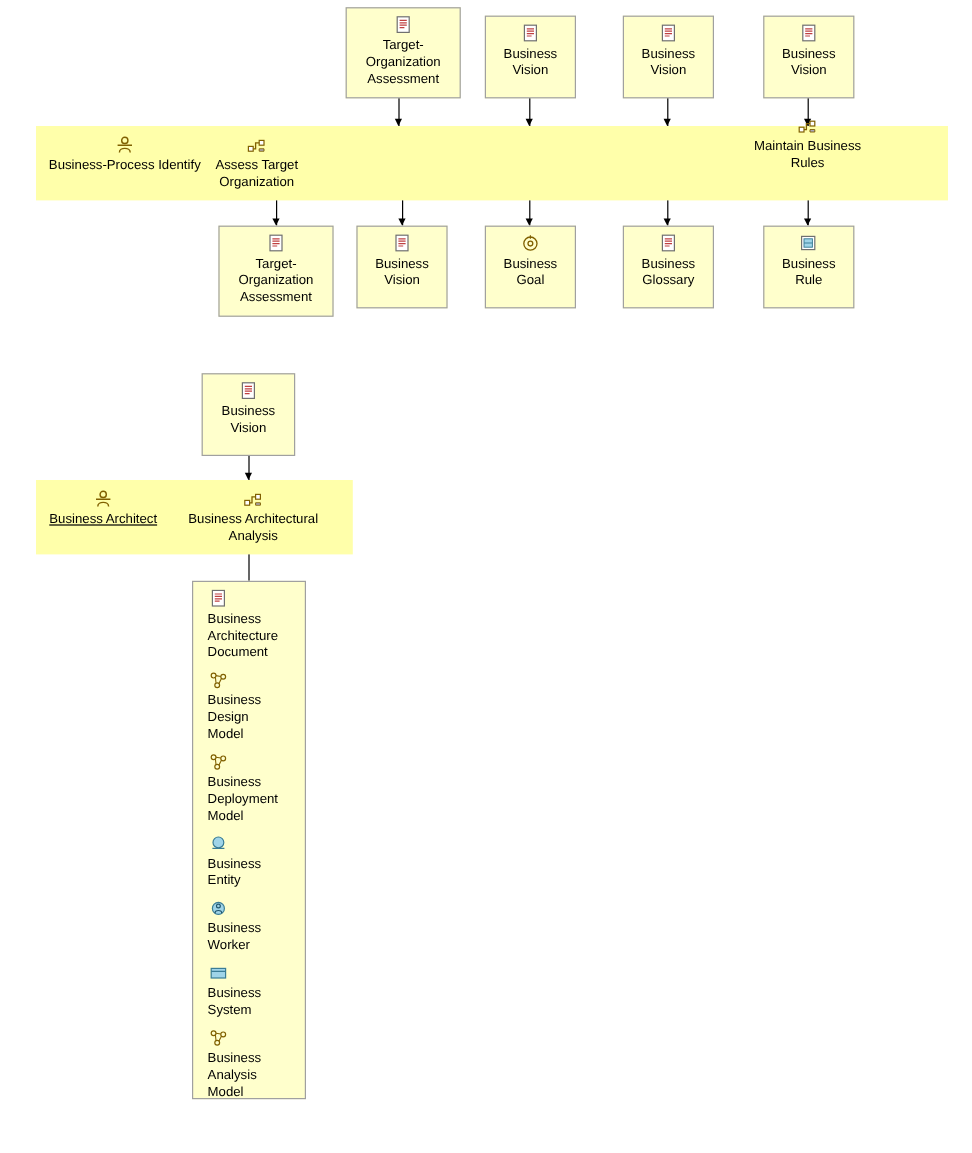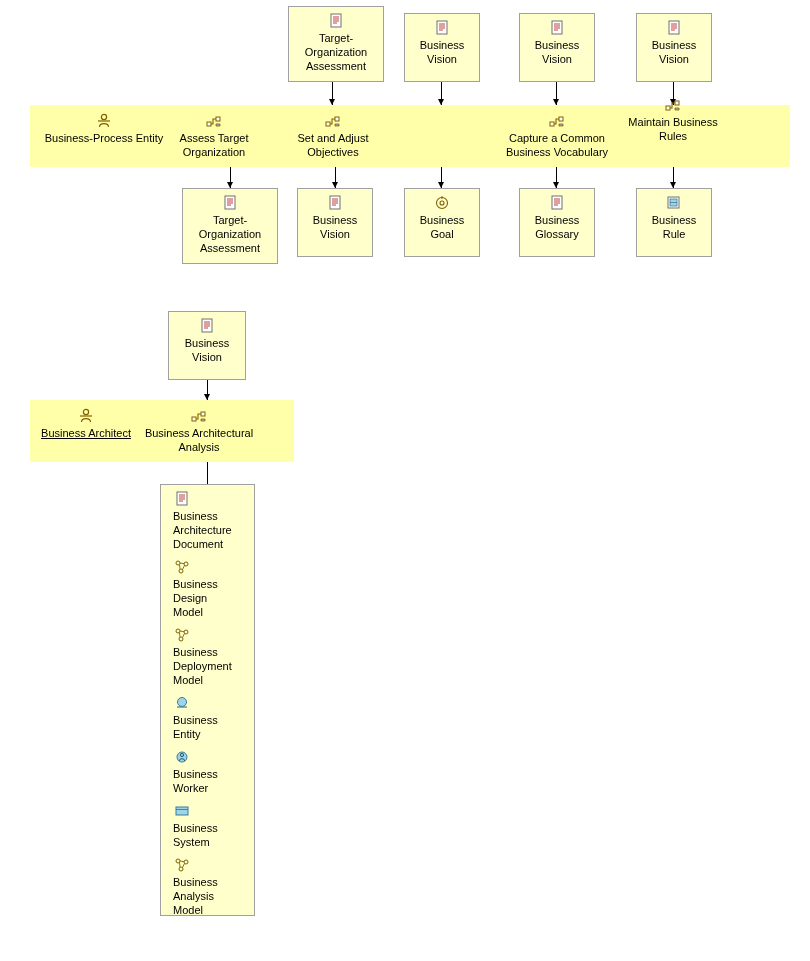--- a/index.html
+++ b/index.html
@@ -187,62 +187,38 @@
   <div class="swimlane" style="left:30px; top:105px; width:760px; height:62px;"></div>
 
   <div class="role" style="left:30px; top:113px; width:148px;">
     <span class="icon">
       <svg width="18" height="16" viewBox="0 0 18 16">
           <circle cx="9" cy="4" r="2.6" fill="none" stroke="#806000" stroke-width="1.2"></circle>
           <path d="M4.5 14 C4.5 9.5 13.5 9.5 13.5 14" fill="none" stroke="#806000" stroke-width="1.2"></path>
           <line x1="3" y1="8" x2="15" y2="8" stroke="#806000" stroke-width="1.2"></line>
         </svg>
     </span>
-    <span class="label">Business-Process Entity</span>
+    <span class="label">Business-Process Identify</span>
   </div>
 
   <div class="task" style="left:164px; top:113px; width:100px;">
     <span class="icon">
       <svg width="18" height="16" viewBox="0 0 18 16">
           <path d="M3 11 L8 11 L8 6 L13 6" fill="none" stroke="#806000" stroke-width="1.1"></path>
           <rect x="2" y="9" width="4" height="4" fill="#ffffff" stroke="#806000" stroke-width="1"></rect>
           <rect x="11" y="4" width="4" height="4" fill="#ffffff" stroke="#806000" stroke-width="1"></rect>
           <path d="M11 11 L15 11 L15 13 L11 13 Z" fill="#b0b0d0" stroke="#806000" stroke-width="0.8"></path>
         </svg>
     </span>
     <span class="label">Assess Target
 Organization</span>
   </div>
 
-  <div class="task" style="left:285px; top:113px; width:96px;">
-    <span class="icon">
-      <svg width="18" height="16" viewBox="0 0 18 16">
-          <path d="M3 11 L8 11 L8 6 L13 6" fill="none" stroke="#806000" stroke-width="1.1"></path>
-          <rect x="2" y="9" width="4" height="4" fill="#ffffff" stroke="#806000" stroke-width="1"></rect>
-          <rect x="11" y="4" width="4" height="4" fill="#ffffff" stroke="#806000" stroke-width="1"></rect>
-          <path d="M11 11 L15 11 L15 13 L11 13 Z" fill="#b0b0d0" stroke="#806000" stroke-width="0.8"></path>
-        </svg>
-    </span>
-    <span class="label">Set and Adjust
-Objectives</span>
-  </div>
-
-
-  <div class="task" style="left:490px; top:113px; width:134px;">
-    <span class="icon">
-      <svg width="18" height="16" viewBox="0 0 18 16">
-          <path d="M3 11 L8 11 L8 6 L13 6" fill="none" stroke="#806000" stroke-width="1.1"></path>
-          <rect x="2" y="9" width="4" height="4" fill="#ffffff" stroke="#806000" stroke-width="1"></rect>
-          <rect x="11" y="4" width="4" height="4" fill="#ffffff" stroke="#806000" stroke-width="1"></rect>
-          <path d="M11 11 L15 11 L15 13 L11 13 Z" fill="#b0b0d0" stroke="#806000" stroke-width="0.8"></path>
-        </svg>
-    </span>
-    <span class="label">Capture a Common
-Business Vocabulary</span>
-  </div>
+
+
 
   <div class="task" style="left:622px; top:97px; width:102px;">
     <span class="icon">
       <svg width="18" height="16" viewBox="0 0 18 16">
           <path d="M3 11 L8 11 L8 6 L13 6" fill="none" stroke="#806000" stroke-width="1.1"></path>
           <rect x="2" y="9" width="4" height="4" fill="#ffffff" stroke="#806000" stroke-width="1"></rect>
           <rect x="11" y="4" width="4" height="4" fill="#ffffff" stroke="#806000" stroke-width="1"></rect>
           <path d="M11 11 L15 11 L15 13 L11 13 Z" fill="#b0b0d0" stroke="#806000" stroke-width="0.8"></path>
         </svg>
     </span>
@@ -351,21 +327,21 @@
     <span class="icon">
       <svg width="18" height="16" viewBox="0 0 18 16">
           <circle cx="9" cy="4" r="2.6" fill="none" stroke="#806000" stroke-width="1.2"></circle>
           <path d="M4.5 14 C4.5 9.5 13.5 9.5 13.5 14" fill="none" stroke="#806000" stroke-width="1.2"></path>
           <line x1="3" y1="8" x2="15" y2="8" stroke="#806000" stroke-width="1.2"></line>
         </svg>
     </span>
     <span class="label">Business Architect</span>
   </div>
 
-  <div class="task" style="left:134px; top:408px; width:130px;align-items:center;">
+  <div class="task" style="left:146px; top:408px; width:130px;align-items:center;">
     <span class="icon">
       <svg width="18" height="16" viewBox="0 0 18 16">
           <path d="M3 11 L8 11 L8 6 L13 6" fill="none" stroke="#806000" stroke-width="1.1"></path>
           <rect x="2" y="9" width="4" height="4" fill="#ffffff" stroke="#806000" stroke-width="1"></rect>
           <rect x="11" y="4" width="4" height="4" fill="#ffffff" stroke="#806000" stroke-width="1"></rect>
           <path d="M11 11 L15 11 L15 13 L11 13 Z" fill="#b0b0d0" stroke="#806000" stroke-width="0.8"></path>
         </svg>
     </span>
     <span class="label">Business Architectural
 Analysis</span>

